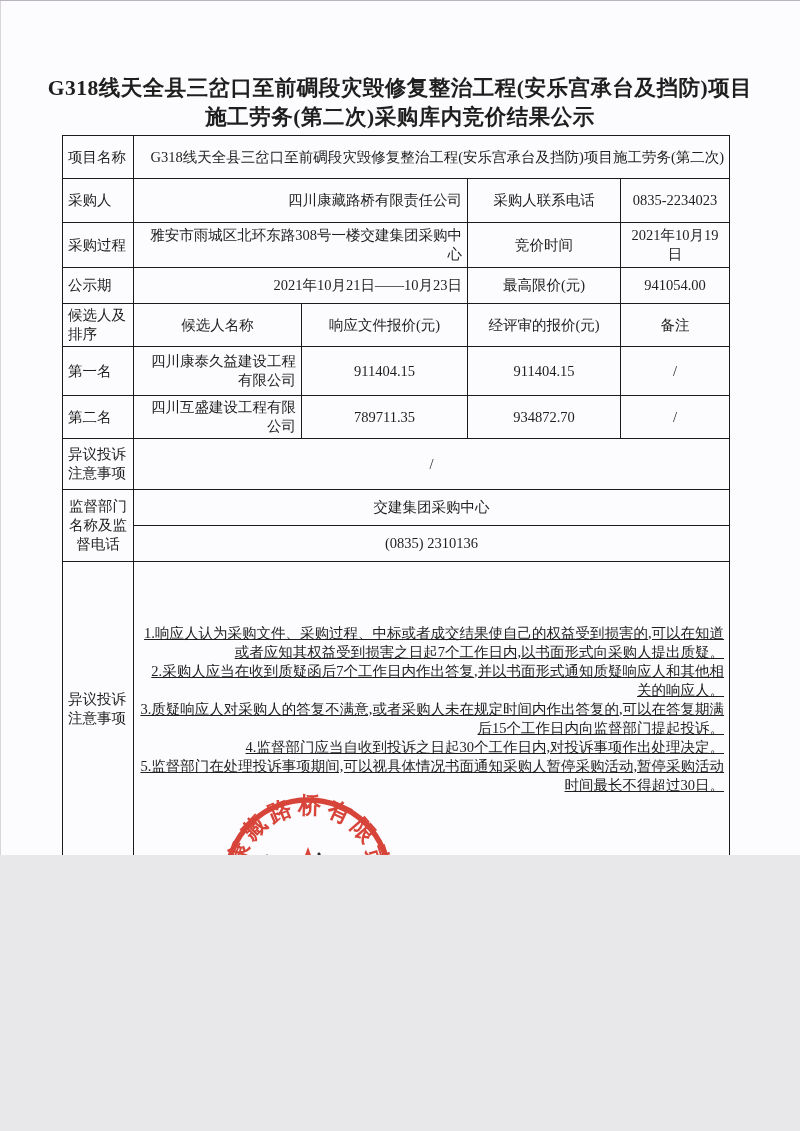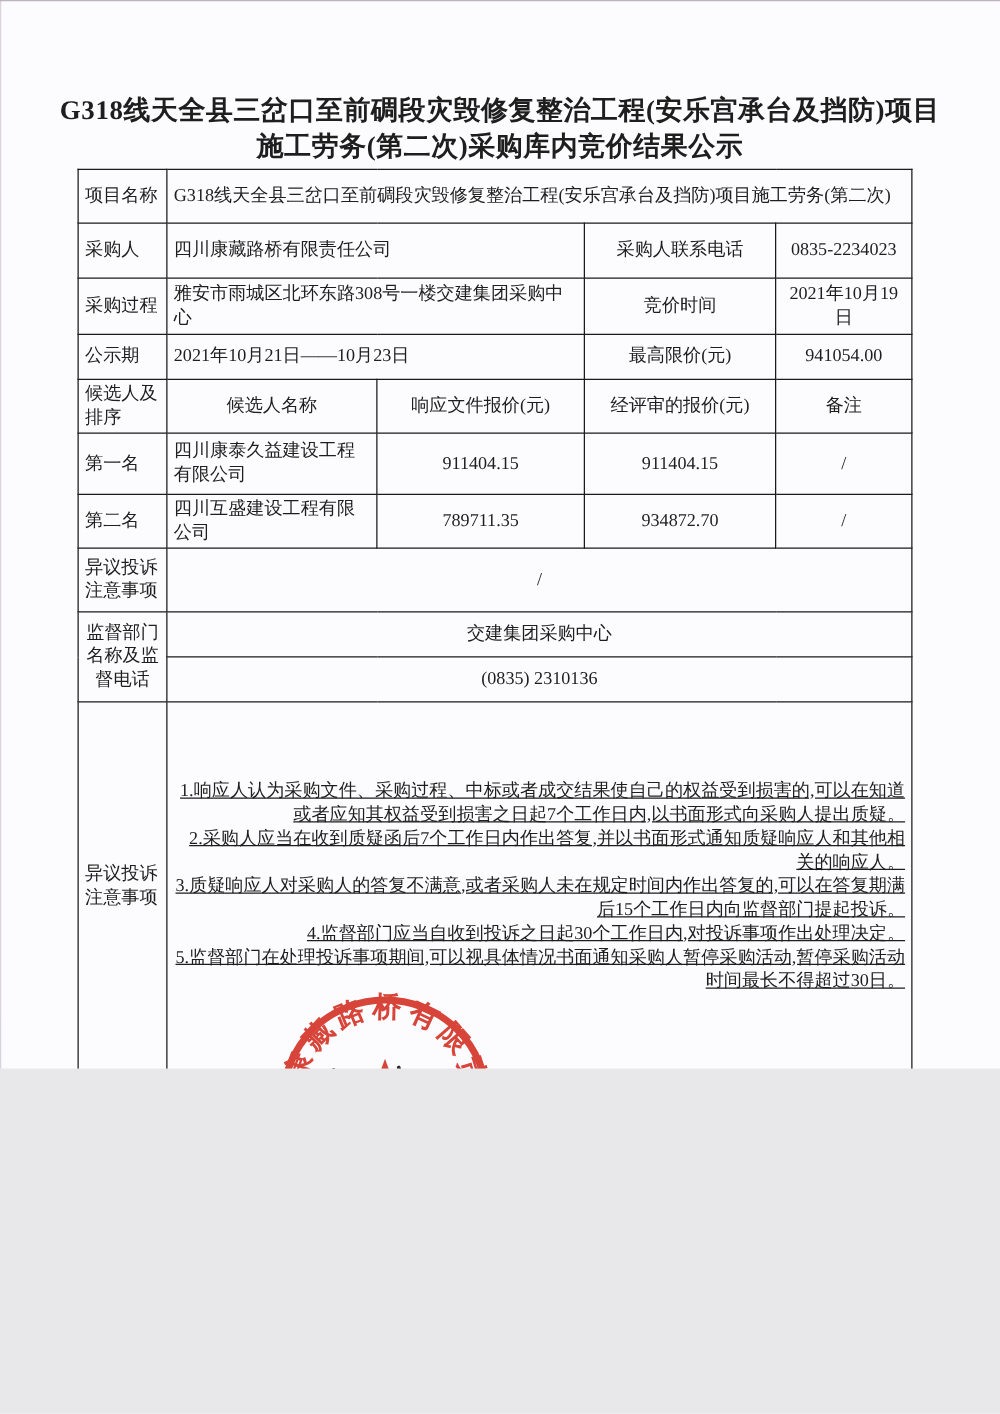--- a/index.html
+++ b/index.html
@@ -28,21 +28,21 @@
     border:1.6px solid #1b1b1b;
     font-size:14.5px;line-height:19px;
     font-weight:normal;
     vertical-align:middle;
     padding:2px 5px;
     overflow:hidden;
   }
   th.lbl{text-align:left;padding-left:4px;padding-right:2px;}
   th.lbl-c{text-align:center;padding:2px 2px;}
   td.ctr{text-align:center;}
-  td.lft{text-align:left;padding-left:7px;}
+  td.lft{text-align:right;padding-left:7px;}
   tr.r1{height:43px;padding-left:28px;} tr.r2{height:44px;} tr.r3{height:45px;}
   tr.r4{height:36px;} tr.r5{height:42px;} tr.r6{height:49px;}
   tr.r7{height:43px;} tr.r8{height:51px;} tr.r9a{height:36px;}
   tr.r9b{height:36px;} tr.r10{height:295px;}
   td.objection{padding:8px 10px 8px 11px;text-align:right;text-decoration:underline;}
   .obj-item{display:block;}
   .sign-label{
     position:absolute;top:869px;left:63px;
     font-size:15px;letter-spacing:.5px;
   }

